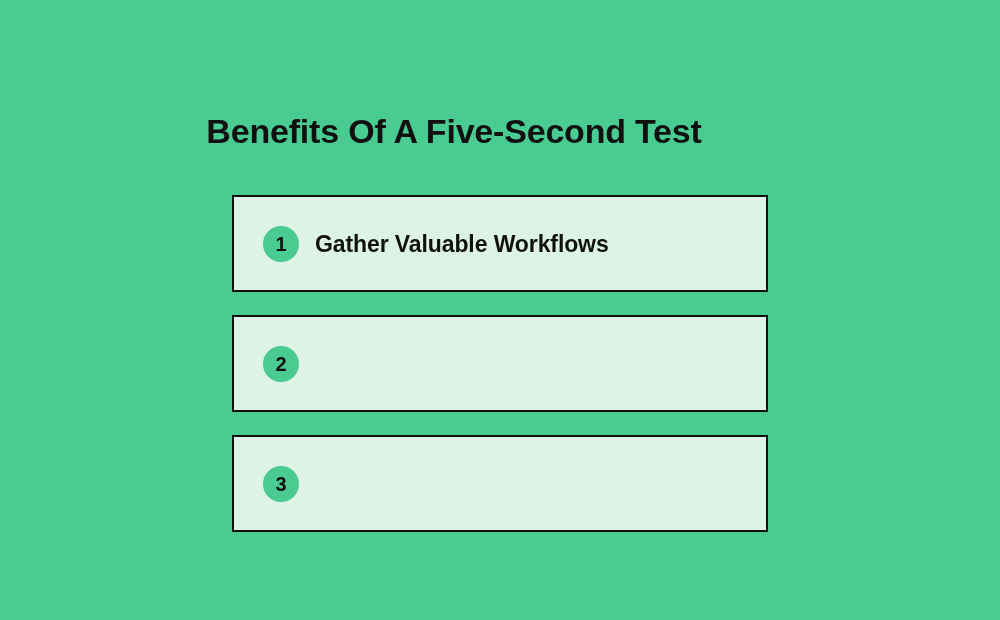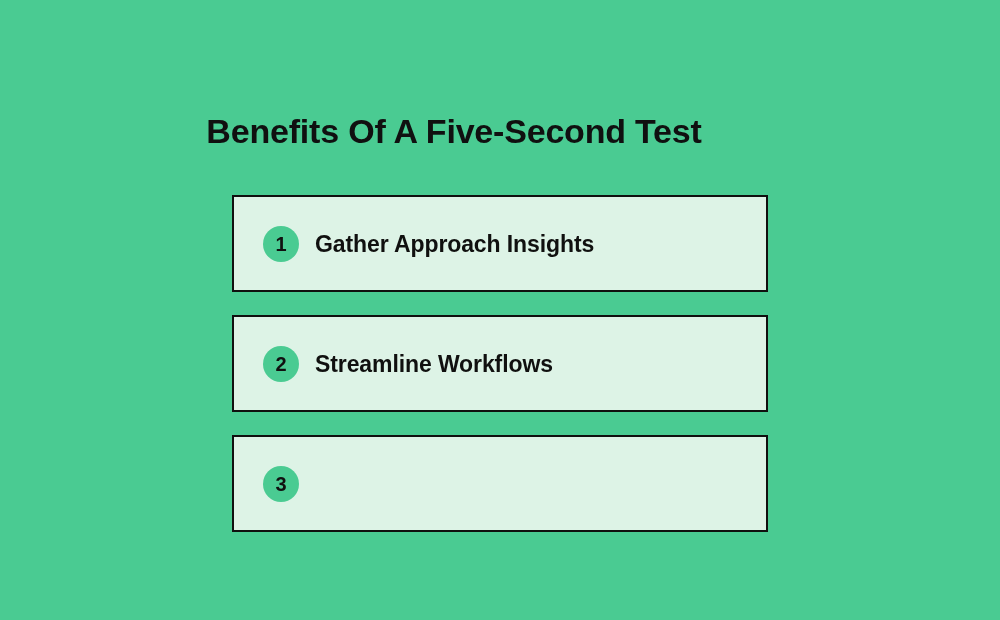--- a/index.html
+++ b/index.html
@@ -93,26 +93,25 @@
 <body>
 
 <div class="poster">
 
   <h1 class="page-title">Benefits Of A Five-Second Test</h1>
 
   <div class="benefit-list">
 
     <div class="benefit-card">
       <span class="badge">1</span>
-      <span class="benefit-label">Gather Approach Insights</span>
+      <span class="benefit-label">Gather Valuable Workflows</span>
     </div>
 
     <div class="benefit-card">
       <span class="badge">2</span>
-      <span class="benefit-label">Streamline Workflows</span>
     </div>
 
     <div class="benefit-card">
       <span class="badge">3</span>
     </div>
 
   </div>
 </div>
 
 </body></html>

